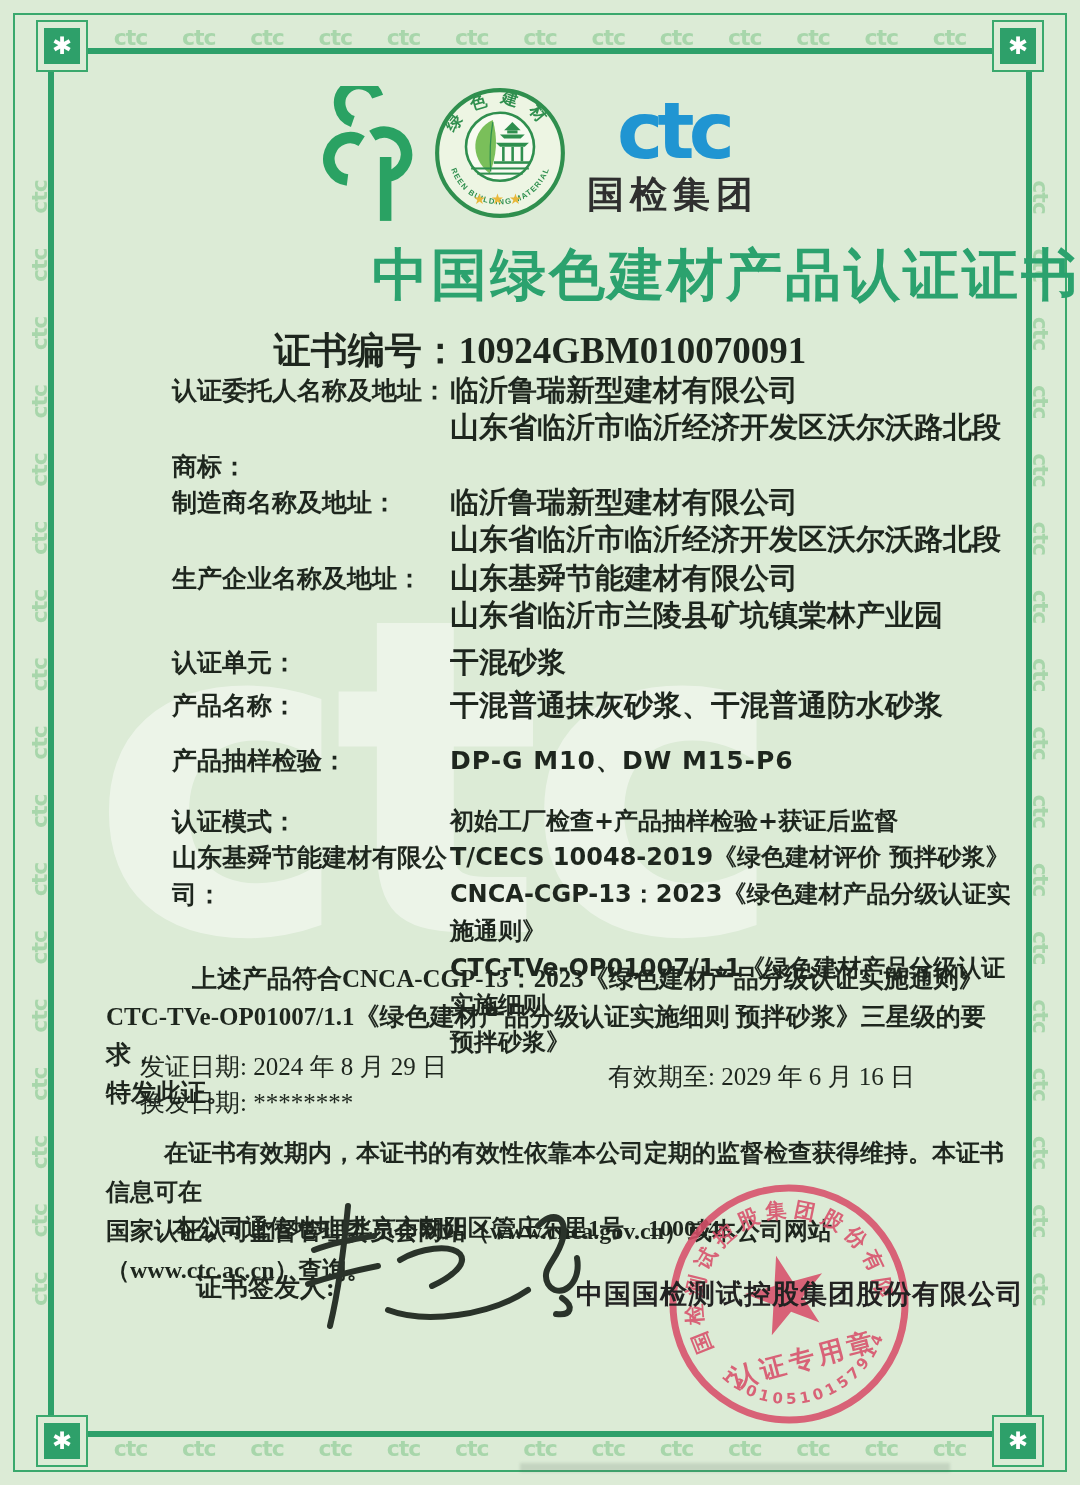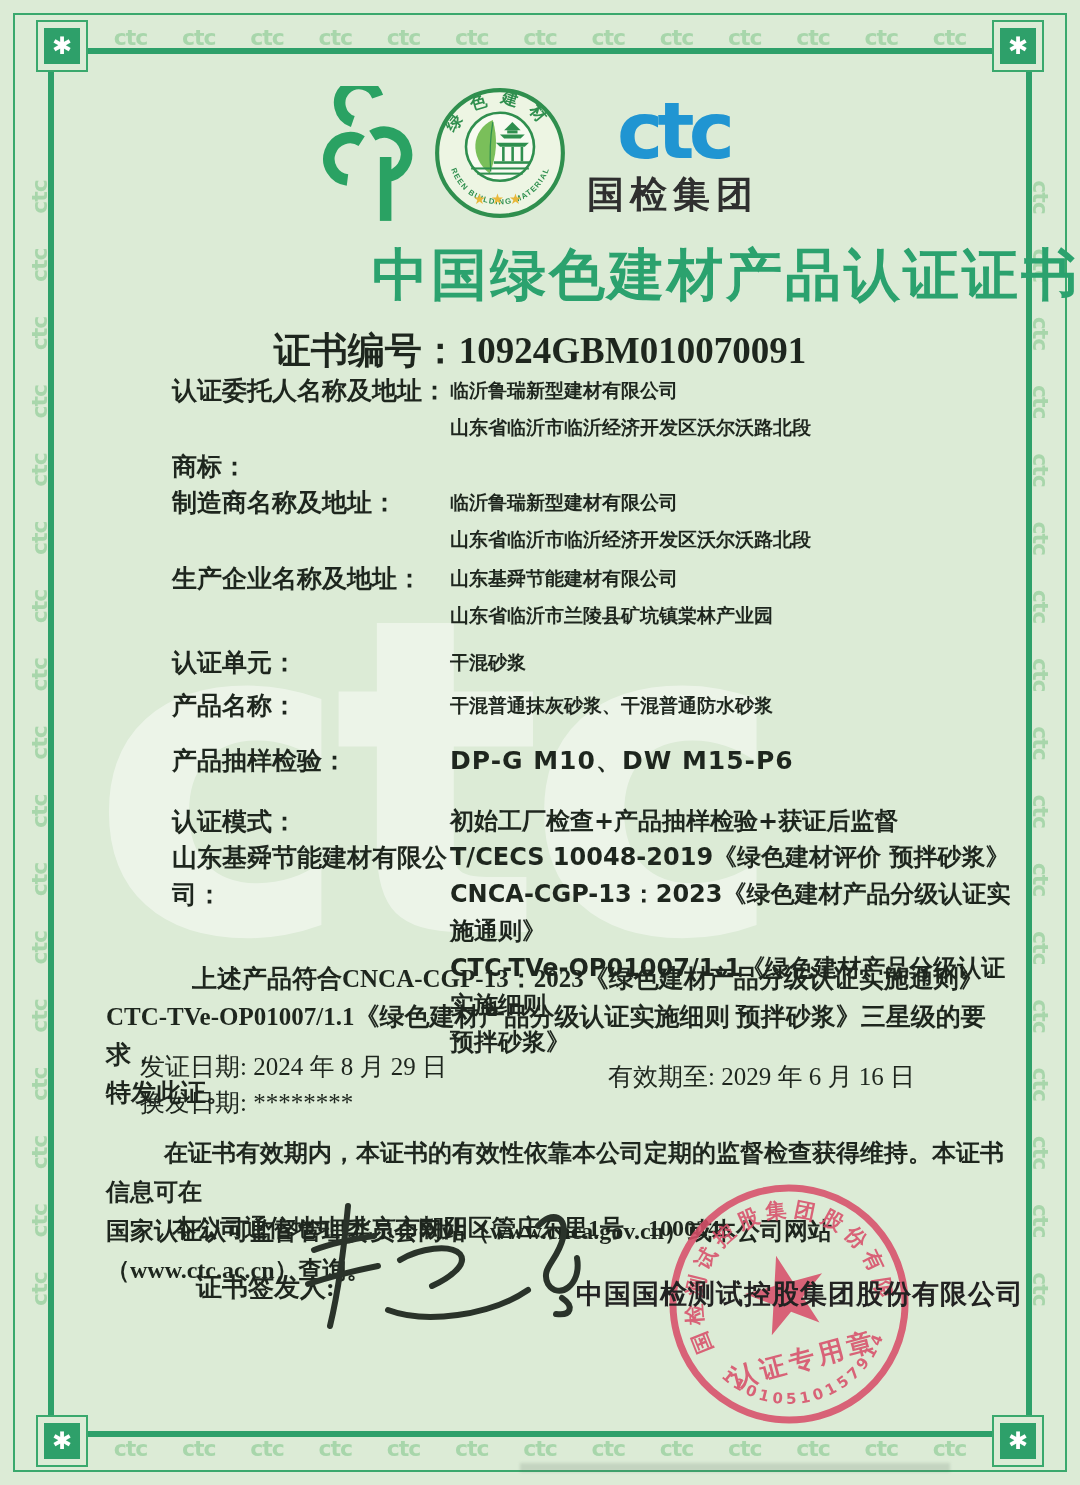--- a/index.html
+++ b/index.html
@@ -41,21 +41,21 @@
 
   
   .title{position:absolute;left:0;right:0;top:238px;text-align:right;color:#2ba26e;
     font-family:"Liberation Sans",sans-serif;font-weight:900;font-size:56px;letter-spacing:3px;z-index:1;}
   .certno{position:absolute;left:0;right:0;top:326px;text-align:center;font-weight:700;
     font-size:37px;z-index:1;}
 
   
   .field-row{position:absolute;left:172px;right:56px;display:flex;z-index:1;}
   .f-label{flex:0 0 278px;font-weight:700;font-size:25px;line-height:37px;}
-  .f-value{flex:1;font-weight:700;font-size:19px;line-height:37px;}
+  .f-value{flex:1;font-weight:700;font-size:29px;line-height:37px;}
   .f-value div{min-height:37px;}
   .latin{font-family:"DejaVu Sans",sans-serif;font-size:25px;letter-spacing:1px;}
   .sansv{font-family:"DejaVu Sans",sans-serif;font-size:24px;}
   .r0{top:372px;} .r1{top:448px;} .r2{top:484px;} .r3{top:560px;} .r4{top:644px;}
   .r5{top:687px;} .r6{top:742px;} .r7{top:803px;} .r8{top:839px;}
 
   
   .statement{position:absolute;left:106px;right:84px;top:960px;font-weight:700;font-size:25px;
     line-height:38px;text-indent:86px;white-space:pre-line;z-index:1;}
 

